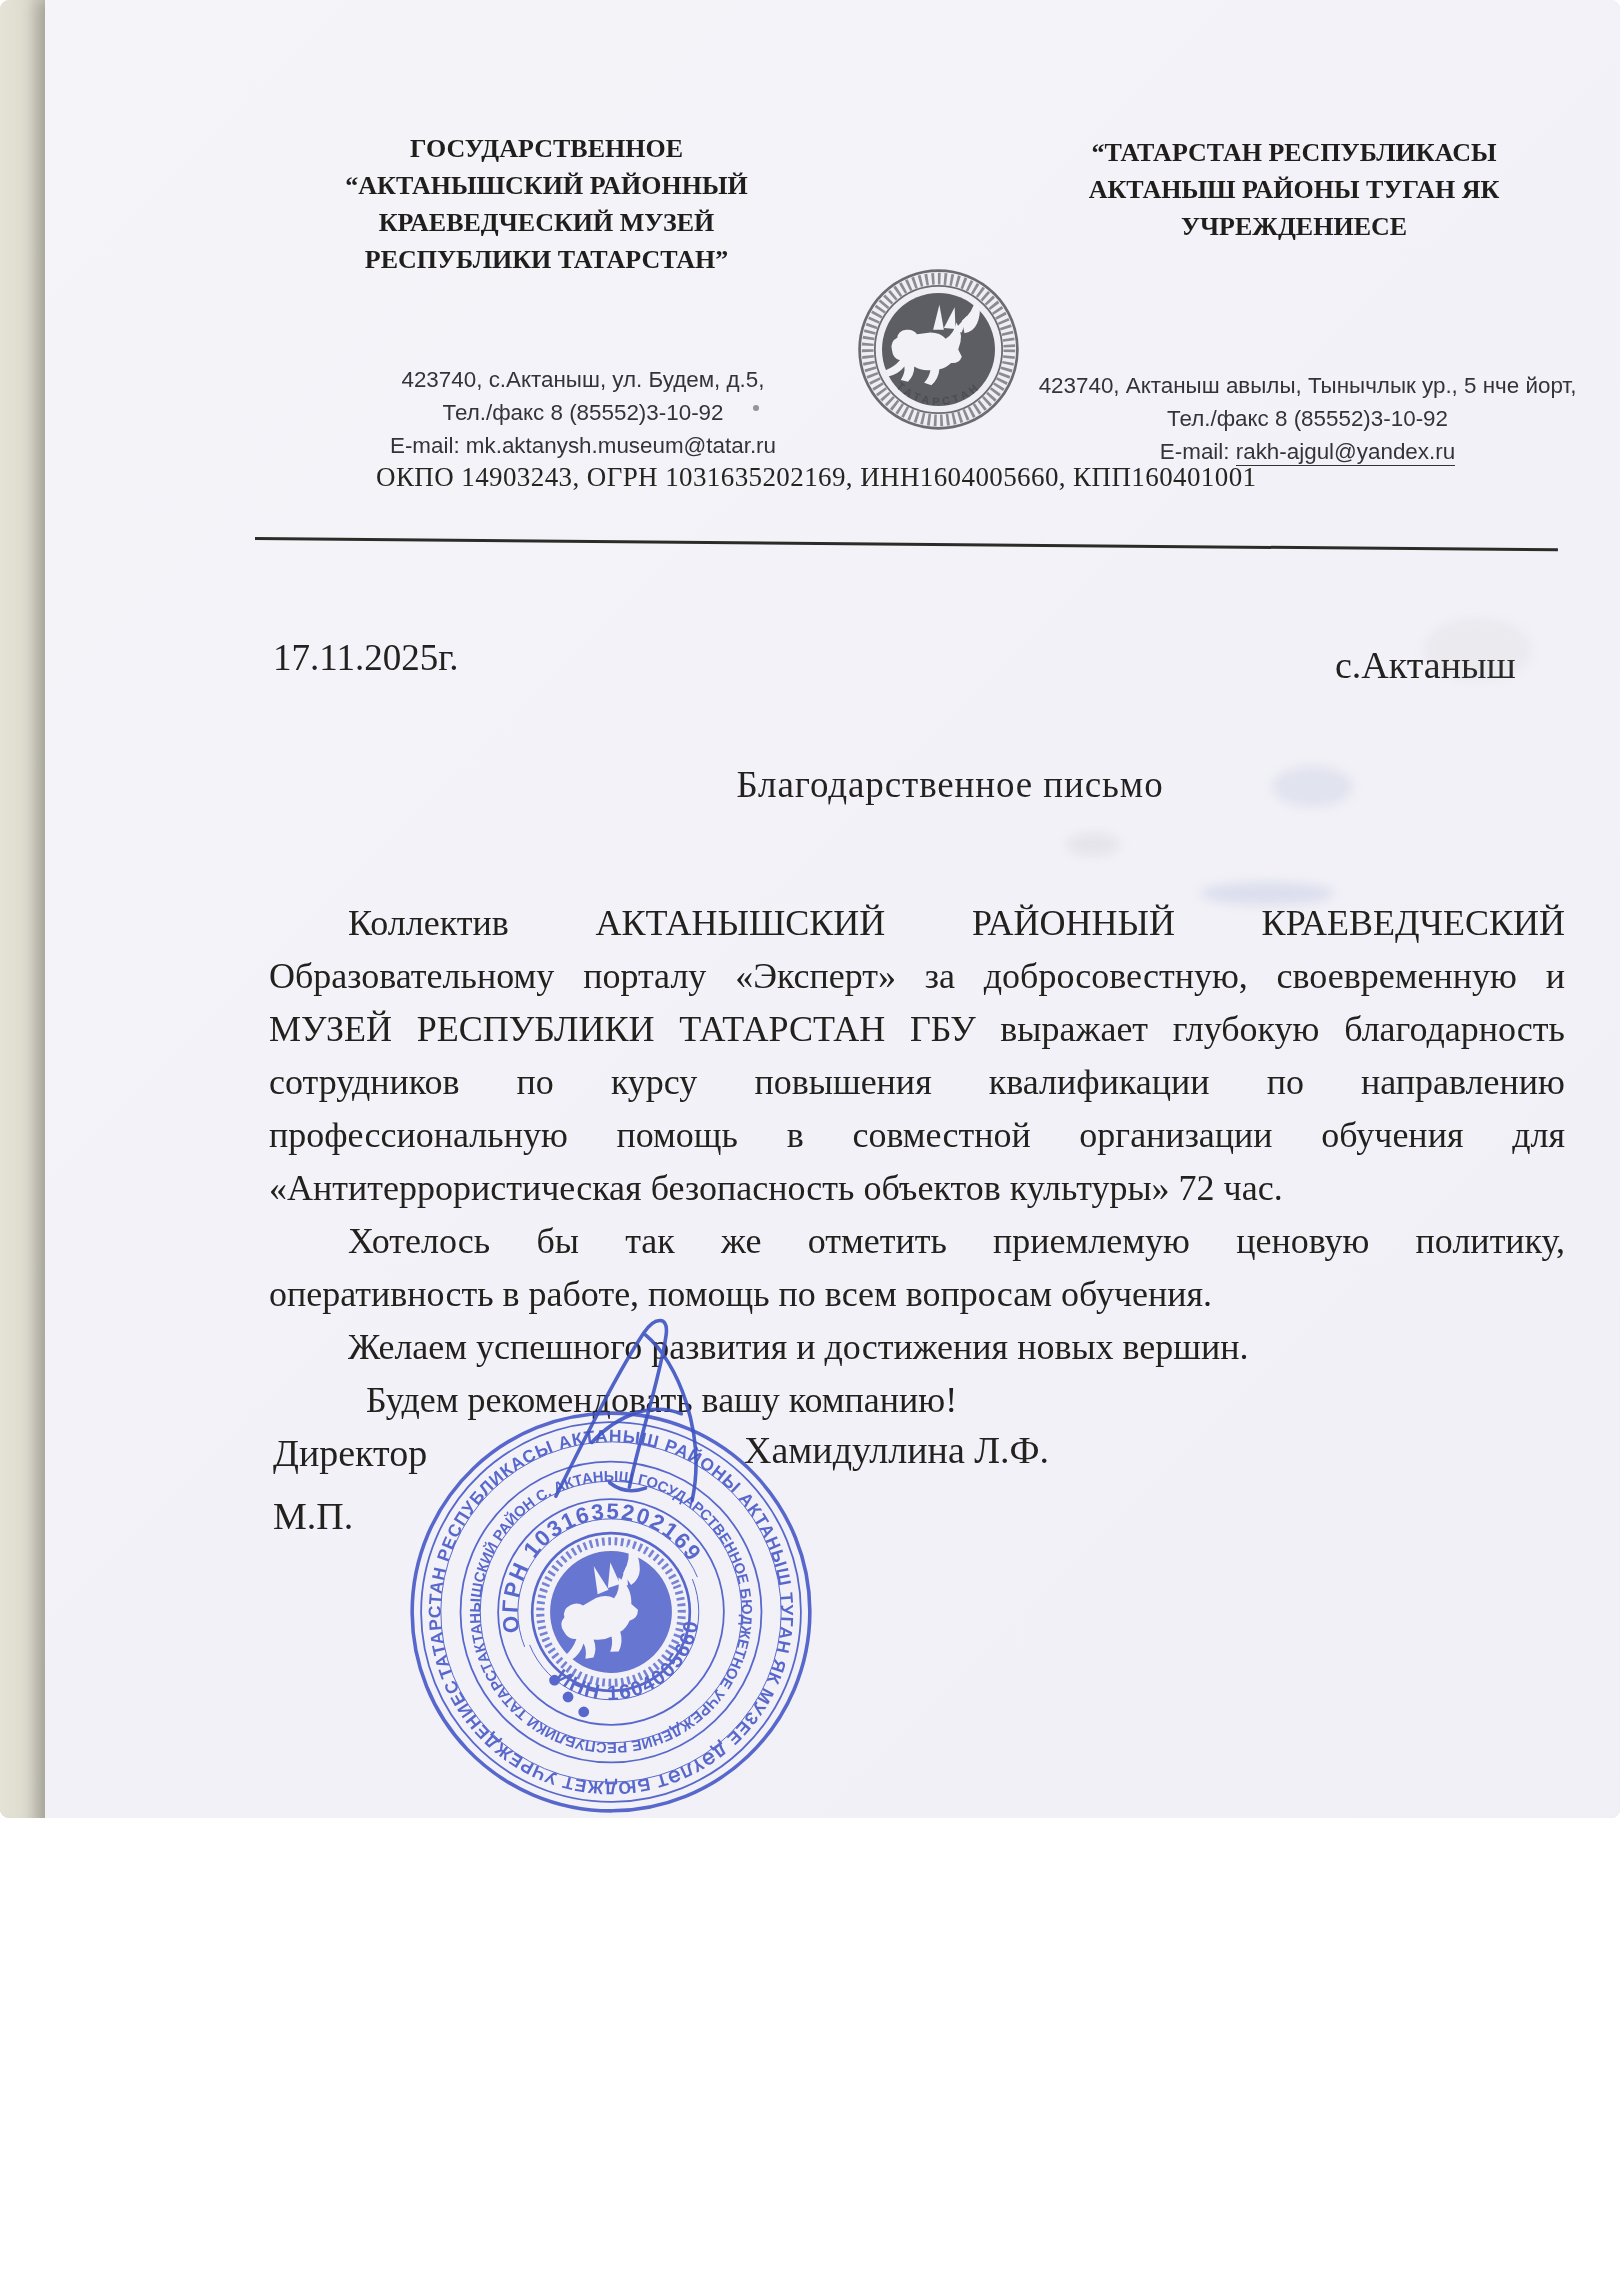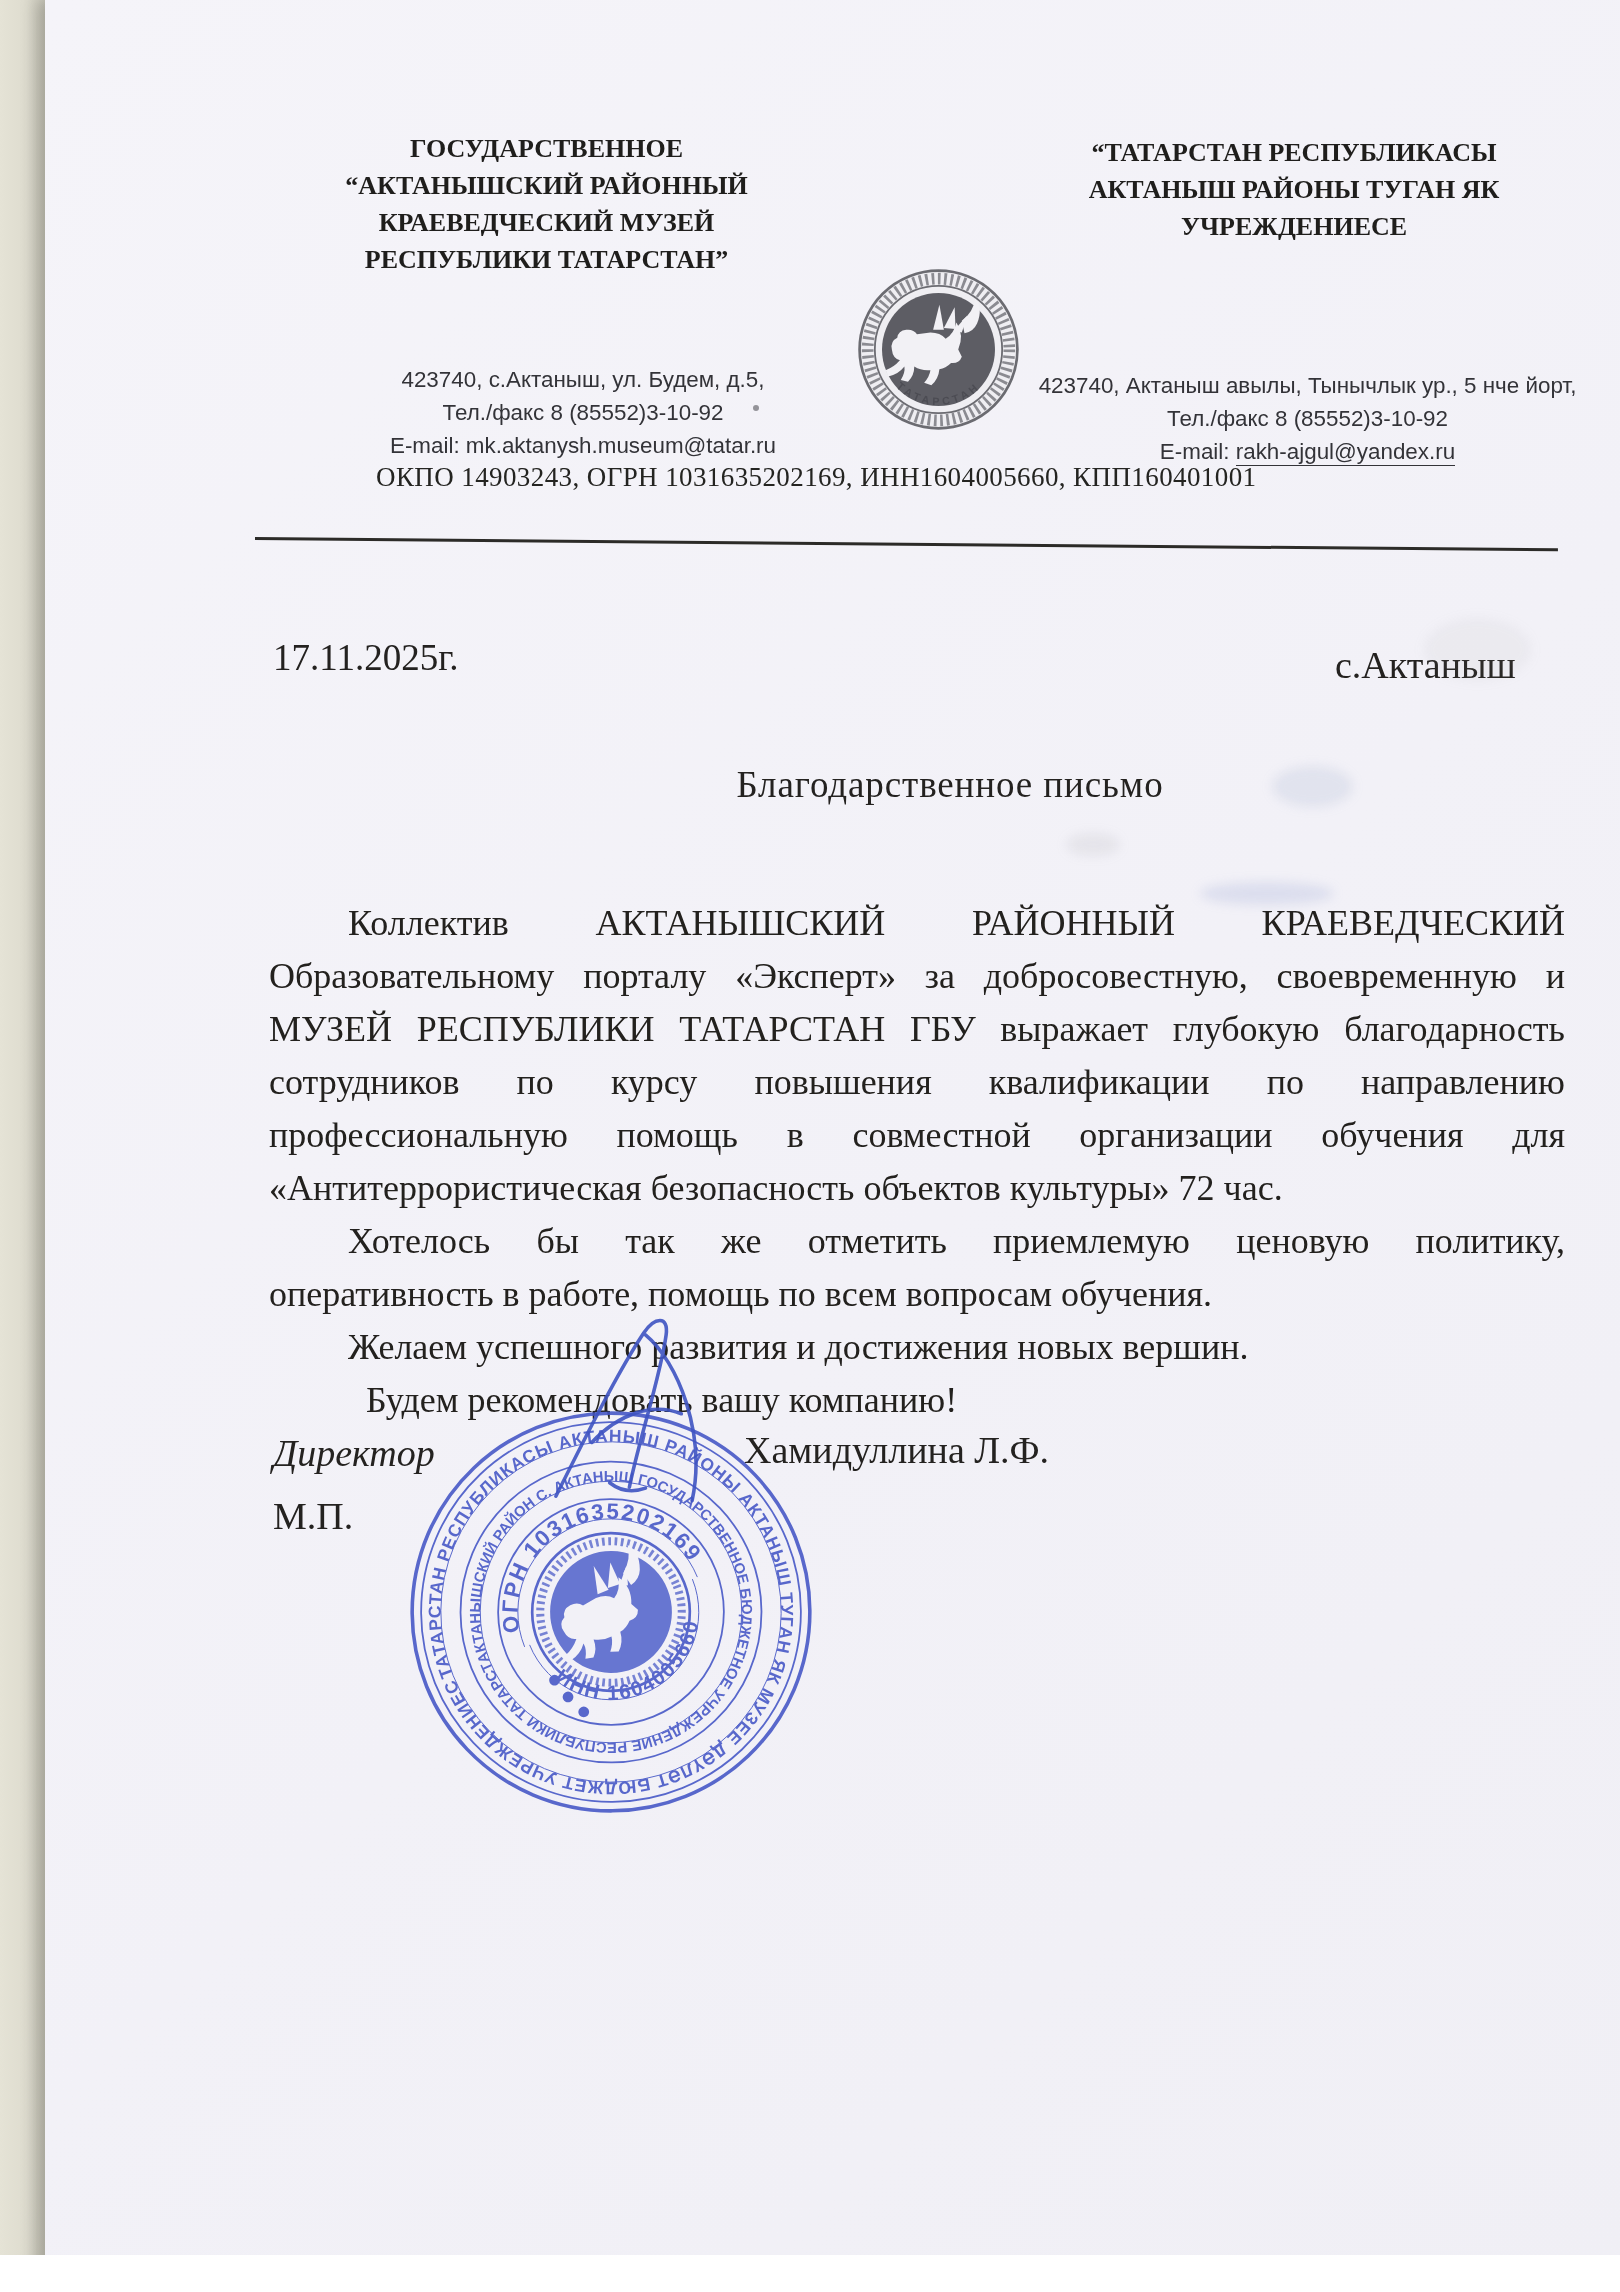--- a/index.html
+++ b/index.html
@@ -1,18 +1,18 @@
 <!DOCTYPE html>
 <html style="font-size:14.3px"><head>
 <meta charset="utf-8">
 <style>
   html,body{margin:0;padding:0;}
-  .stage{position:relative;width:1620px;height:2255px;overflow:hidden;
+  .stage{position:relative;width:1620px;height:1818px;overflow:hidden;
          background:linear-gradient(180deg,#e7e5d9 0%,#dddbcd 60%,#d3d1c3 100%);
-         font-family:"Liberation Serif","DejaVu Serif",serif;color:#2d2c2a;}
+         font-family:"Liberation Serif","DejaVu Serif",serif;color:#2d2c2a;border-radius:9px;}
   
   .bed-left{position:absolute;left:0;top:0;width:47px;height:2293px;
             background:linear-gradient(90deg,#e5e3d6 0%,#dedccf 55%,#c9c7ba 100%);}
   .paper{position:absolute;left:45px;top:0;width:1575px;height:2272px;
          background:linear-gradient(135deg,#f5f4f9 0%,#f2f1f7 55%,#f0eff5 100%);
          box-shadow:-9px 0 14.3px rgba(60,58,50,.25), 0 4.5px 0 rgba(52,50,44,.85);}
   .abs{position:absolute;}
   
   .org{font-weight:bold;font-size:26px;line-height:37px;text-align:center;color:#1f1e1c;}
   .org div{white-space:nowrap;}
@@ -111,21 +111,21 @@
       <div class="bl jl">МУЗЕЙ РЕСПУБЛИКИ ТАТАРСТАН ГБУ выражает глубокую благодарность</div>
       <div class="bl jl">сотрудников по курсу повышения квалификации по направлению</div>
       <div class="bl jl">профессиональную помощь в совместной организации обучения для</div>
       <div class="bl">«Антитеррористическая безопасность объектов культуры»  72 час.</div>
       <div class="bl jl ind">Хотелось бы так же отметить приемлемую ценовую политику,</div>
       <div class="bl">оперативность в работе, помощь по всем вопросам обучения.</div>
       <div class="bl ind">Желаем успешного развития и достижения новых вершин.</div>
       <div class="bl ind2">Будем рекомендовать вашу компанию!</div>
     </div>
 
-    <div class="abs sig" style="left:228px;top:1431px;font-style:italic;">Директор</div>
+    <div class="abs sig" style="left:228px;top:1431px;">Директор</div>
     <div class="abs sig" style="left:228px;top:1494px;">М.П.</div>
     <div class="abs sig" style="left:699px;top:1428px;">Хамидуллина Л.Ф.</div>
 
     <div class="abs" style="left:360px;top:1406px;width:412px;height:412px;opacity:.88;">
       <svg width="412" height="412" viewBox="0 0 460 460">
         <g stroke="#4355c6" fill="none" transform="rotate(-22 230 230)">
           <circle cx="230" cy="230" r="222" stroke-width="4"></circle>
           <circle cx="230" cy="230" r="212" stroke-width="2"></circle>
           <circle cx="230" cy="230" r="168" stroke-width="2"></circle>
           <circle cx="230" cy="230" r="126" stroke-width="2"></circle>

